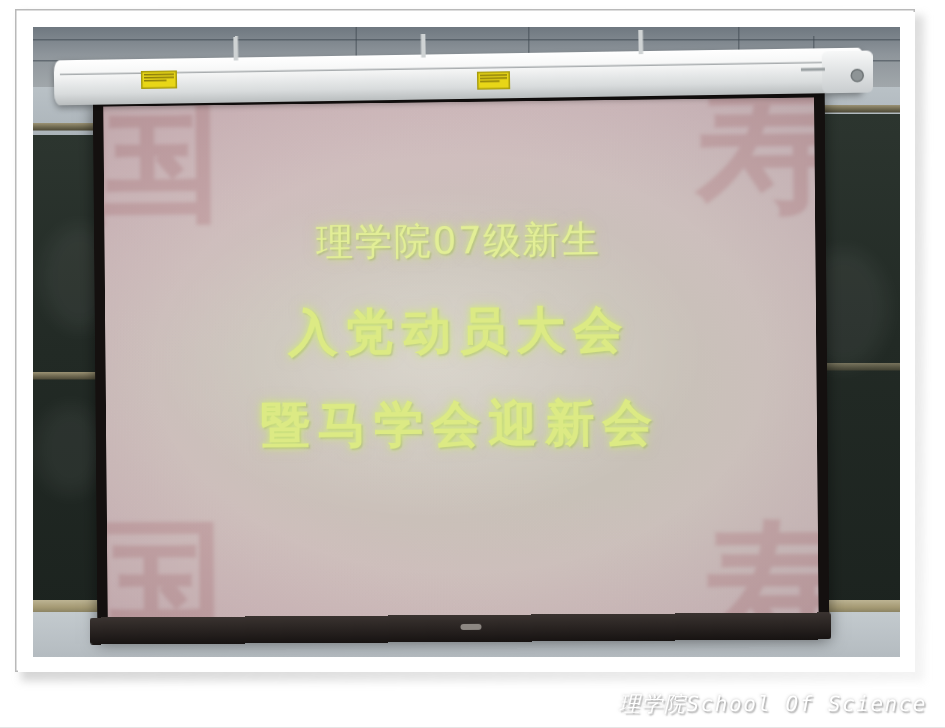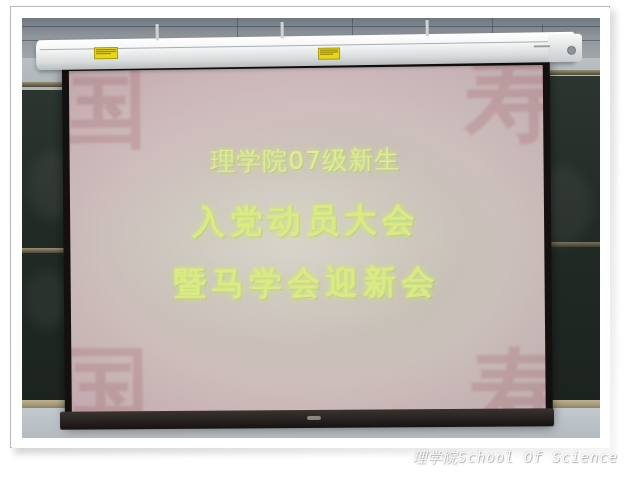--- a/index.html
+++ b/index.html
@@ -270,21 +270,21 @@
     font-size: 33px;
     font-weight: bold;
     letter-spacing: 5px;
   }
   .line-2 { margin-bottom: 17px; }
 
   
   #watermark {
     position: absolute;
     right: 12px;
-    bottom: 18px;
+    bottom: 6px;
     color: #ffffff;
     font-family: "DejaVu Sans Mono", "Liberation Mono", monospace;
     font-style: italic;
     font-size: 14px;
     letter-spacing: 1px;
     text-shadow: 1px 1px 1px rgba(0,0,0,0.25), 0 0 2px rgba(120,120,120,0.5);
     white-space: nowrap;
   }
   #watermark .wm-cn { font-family: "DejaVu Sans", sans-serif; font-style: italic; }
 </style>

